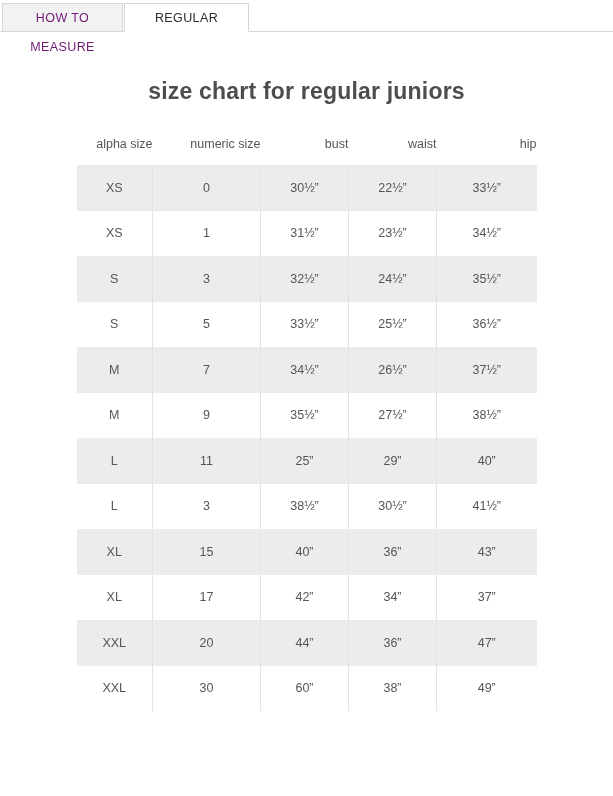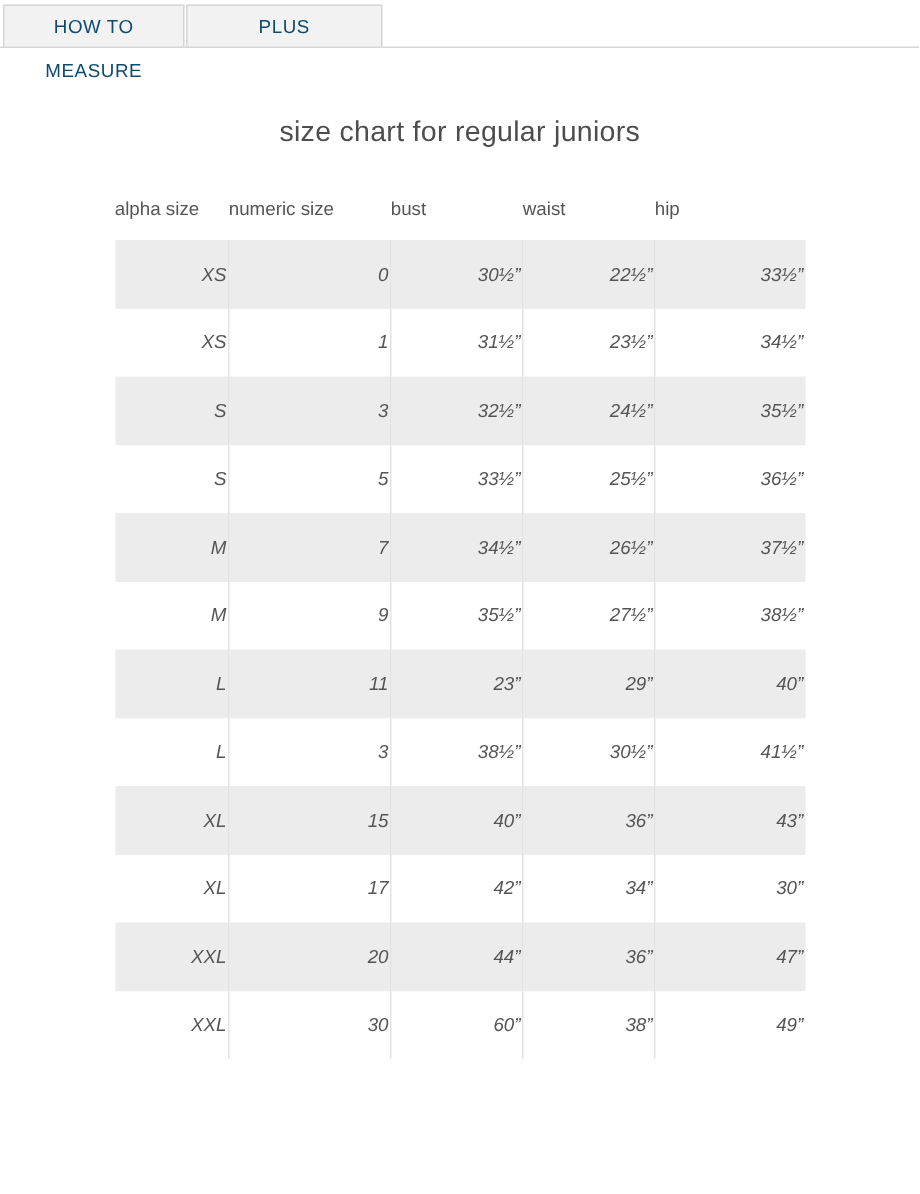--- a/index.html
+++ b/index.html
@@ -24,91 +24,90 @@
     border-bottom: 1px solid #d6d6d6;
     box-sizing: border-box;
   }
   .tab {
     height: 29px;
     line-height: 29px;
     box-sizing: border-box;
     text-align: center;
     font-size: 12.5px;
     letter-spacing: 0.4px;
-    color: #0c4a6e;
+    color: #701a75;
     border: 1px solid #d6d6d6;
     background: #f2f2f2;
     cursor: pointer;
     position: relative;
     top: 1px;
     margin-right: 1px;
   }
   .tab.t1 { width: 121px; }
   .tab.t2 { width: 125px; }
   .tab.t3 { width: 131px; }
   .tab.active {
     background: #ffffff;
     border-bottom-color: #ffffff;
     color: #2b2b2b;
   }
 
   
   .title {
     text-align: center;
-    font-size: 19px;
-    font-weight: 400;
+    font-size: 23px;
+    font-weight: 700;
     color: #4d4d4d;
     margin-top: 46px;
     letter-spacing: 0.2px;
   }
 
   
   .table-wrap {
     margin: 26px auto 0 auto;
     width: 460px;
   }
   table {
     border-collapse: collapse;
     width: 100%;
     table-layout: fixed;
   }
   th {
     font-weight: 400;
     font-size: 12.5px;
     color: #555555;
     padding: 6px 0 14px 0;
-    text-align: left;
+    text-align: right;
     background: #ffffff;
   }
   td {
     font-size: 12.5px;
     color: #555555;
-    text-align: right;
+    text-align: center;
     height: 43.5px;
     border-left: 1px solid #e3e3e3;
-    font-style: italic;
   }
   th.c0, td.c0 { border-left: none; }
   tr.shade td { background: #ececec; }
   tr.plain td { background: #ffffff; }
   col.c0 { width: 76px; }
   col.c1 { width: 108px; }
   col.c2 { width: 88px; }
   col.c3 { width: 88px; }
   col.c4 { width: 100px; }
 </style>
 </head>
 <body>
 
 <div class="tabs">
   <div class="tab t1">
     <span>HOW TO MEASURE</span>
   </div>
-  <div class="tab t3">
-    <span>PLUS</span>
+  <div class="tab t2 active">
+    <span>REGULAR</span>
   </div>
 </div>
 
 <h1 class="title">size chart for regular juniors</h1>
 
 <div class="table-wrap">
   <table>
     <colgroup>
       <col class="c0">
         <col class="c1">
@@ -164,21 +163,21 @@
       <tr class="plain">
         <td class="c0">M</td>
         <td>9</td>
         <td>35½”</td>
         <td>27½”</td>
         <td>38½”</td>
       </tr>
       <tr class="shade">
         <td class="c0">L</td>
         <td>11</td>
-        <td>23”</td>
+        <td>25”</td>
         <td>29”</td>
         <td>40”</td>
       </tr>
       <tr class="plain">
         <td class="c0">L</td>
         <td>3</td>
         <td>38½”</td>
         <td>30½”</td>
         <td>41½”</td>
       </tr>
@@ -187,21 +186,21 @@
         <td>15</td>
         <td>40”</td>
         <td>36”</td>
         <td>43”</td>
       </tr>
       <tr class="plain">
         <td class="c0">XL</td>
         <td>17</td>
         <td>42”</td>
         <td>34”</td>
-        <td>30”</td>
+        <td>37”</td>
       </tr>
       <tr class="shade">
         <td class="c0">XXL</td>
         <td>20</td>
         <td>44”</td>
         <td>36”</td>
         <td>47”</td>
       </tr>
       <tr class="plain">
         <td class="c0">XXL</td>

